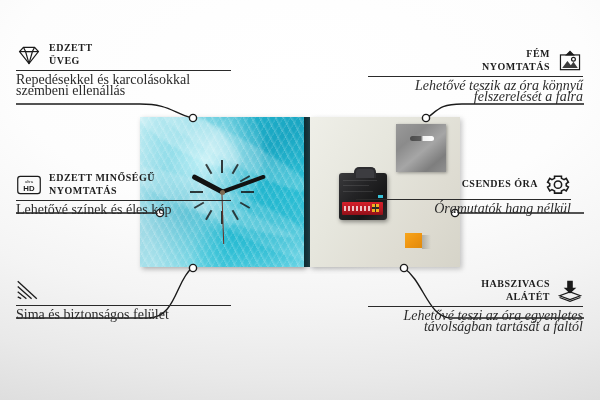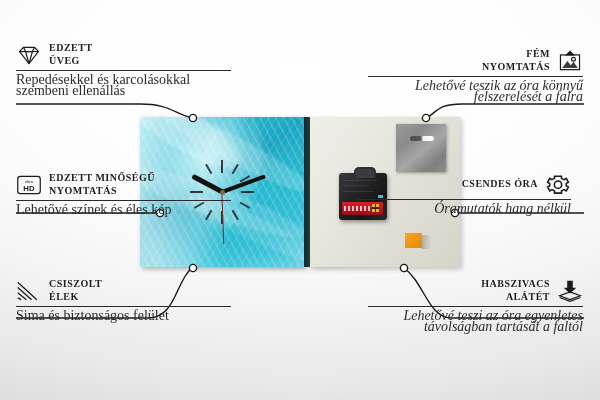--- a/index.html
+++ b/index.html
@@ -248,24 +248,20 @@
       <span class="ico">
         <svg viewBox="0 0 30 24">
             <g stroke="#1b1b1b" stroke-width="1.5" fill="none">
           <path d="M2,2 L24,22"></path>
               <path d="M2,8 L18,22"></path>
               <path d="M2,14 L12,22"></path>
               <path d="M2,20 L6,22"></path>
         </g>
           </svg>
       </span>
-      <span>
-        <div class="ttl">CSISZOLT</div>
-        <div class="ttl">ÉLEK</div>
-      </span>
     </div>
     <div class="rule"></div>
     <div class="desc">Sima és biztonságos felület</div>
   </div>
 
   <div class="callout right c4">
     <div class="head">
       <span>
         <div class="ttl">FÉM</div>
         <div class="ttl">NYOMTATÁS</div>

